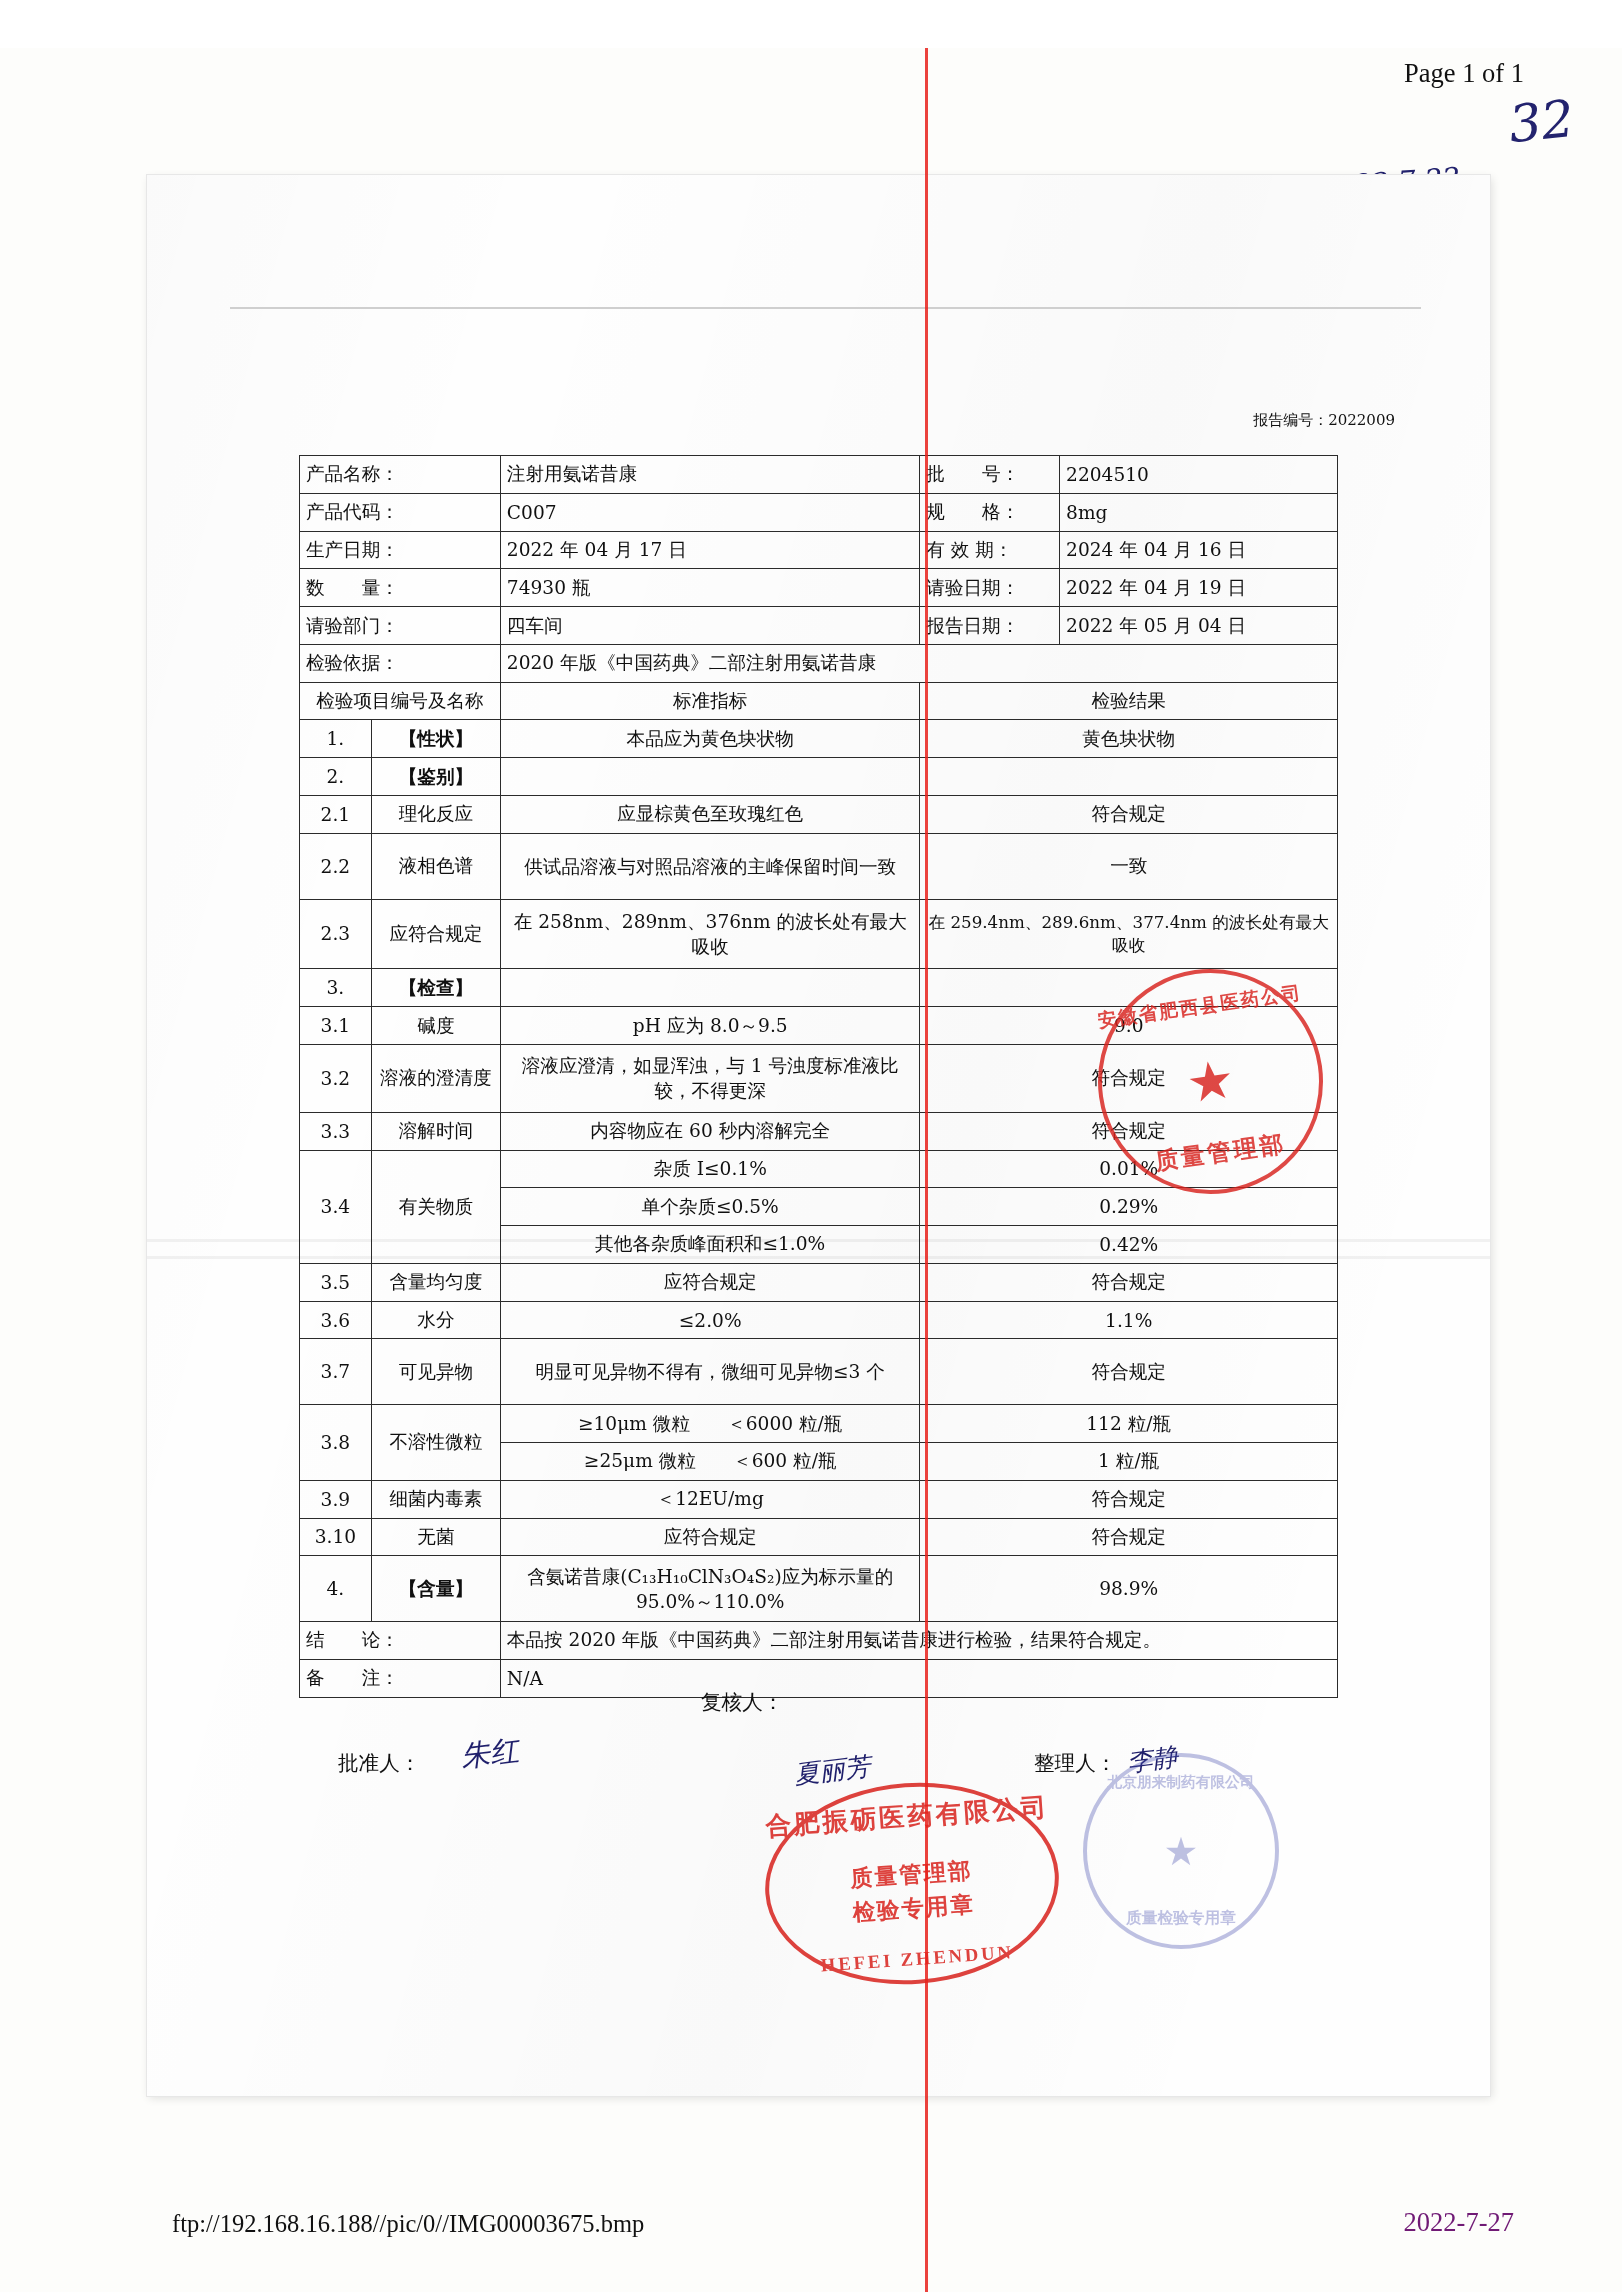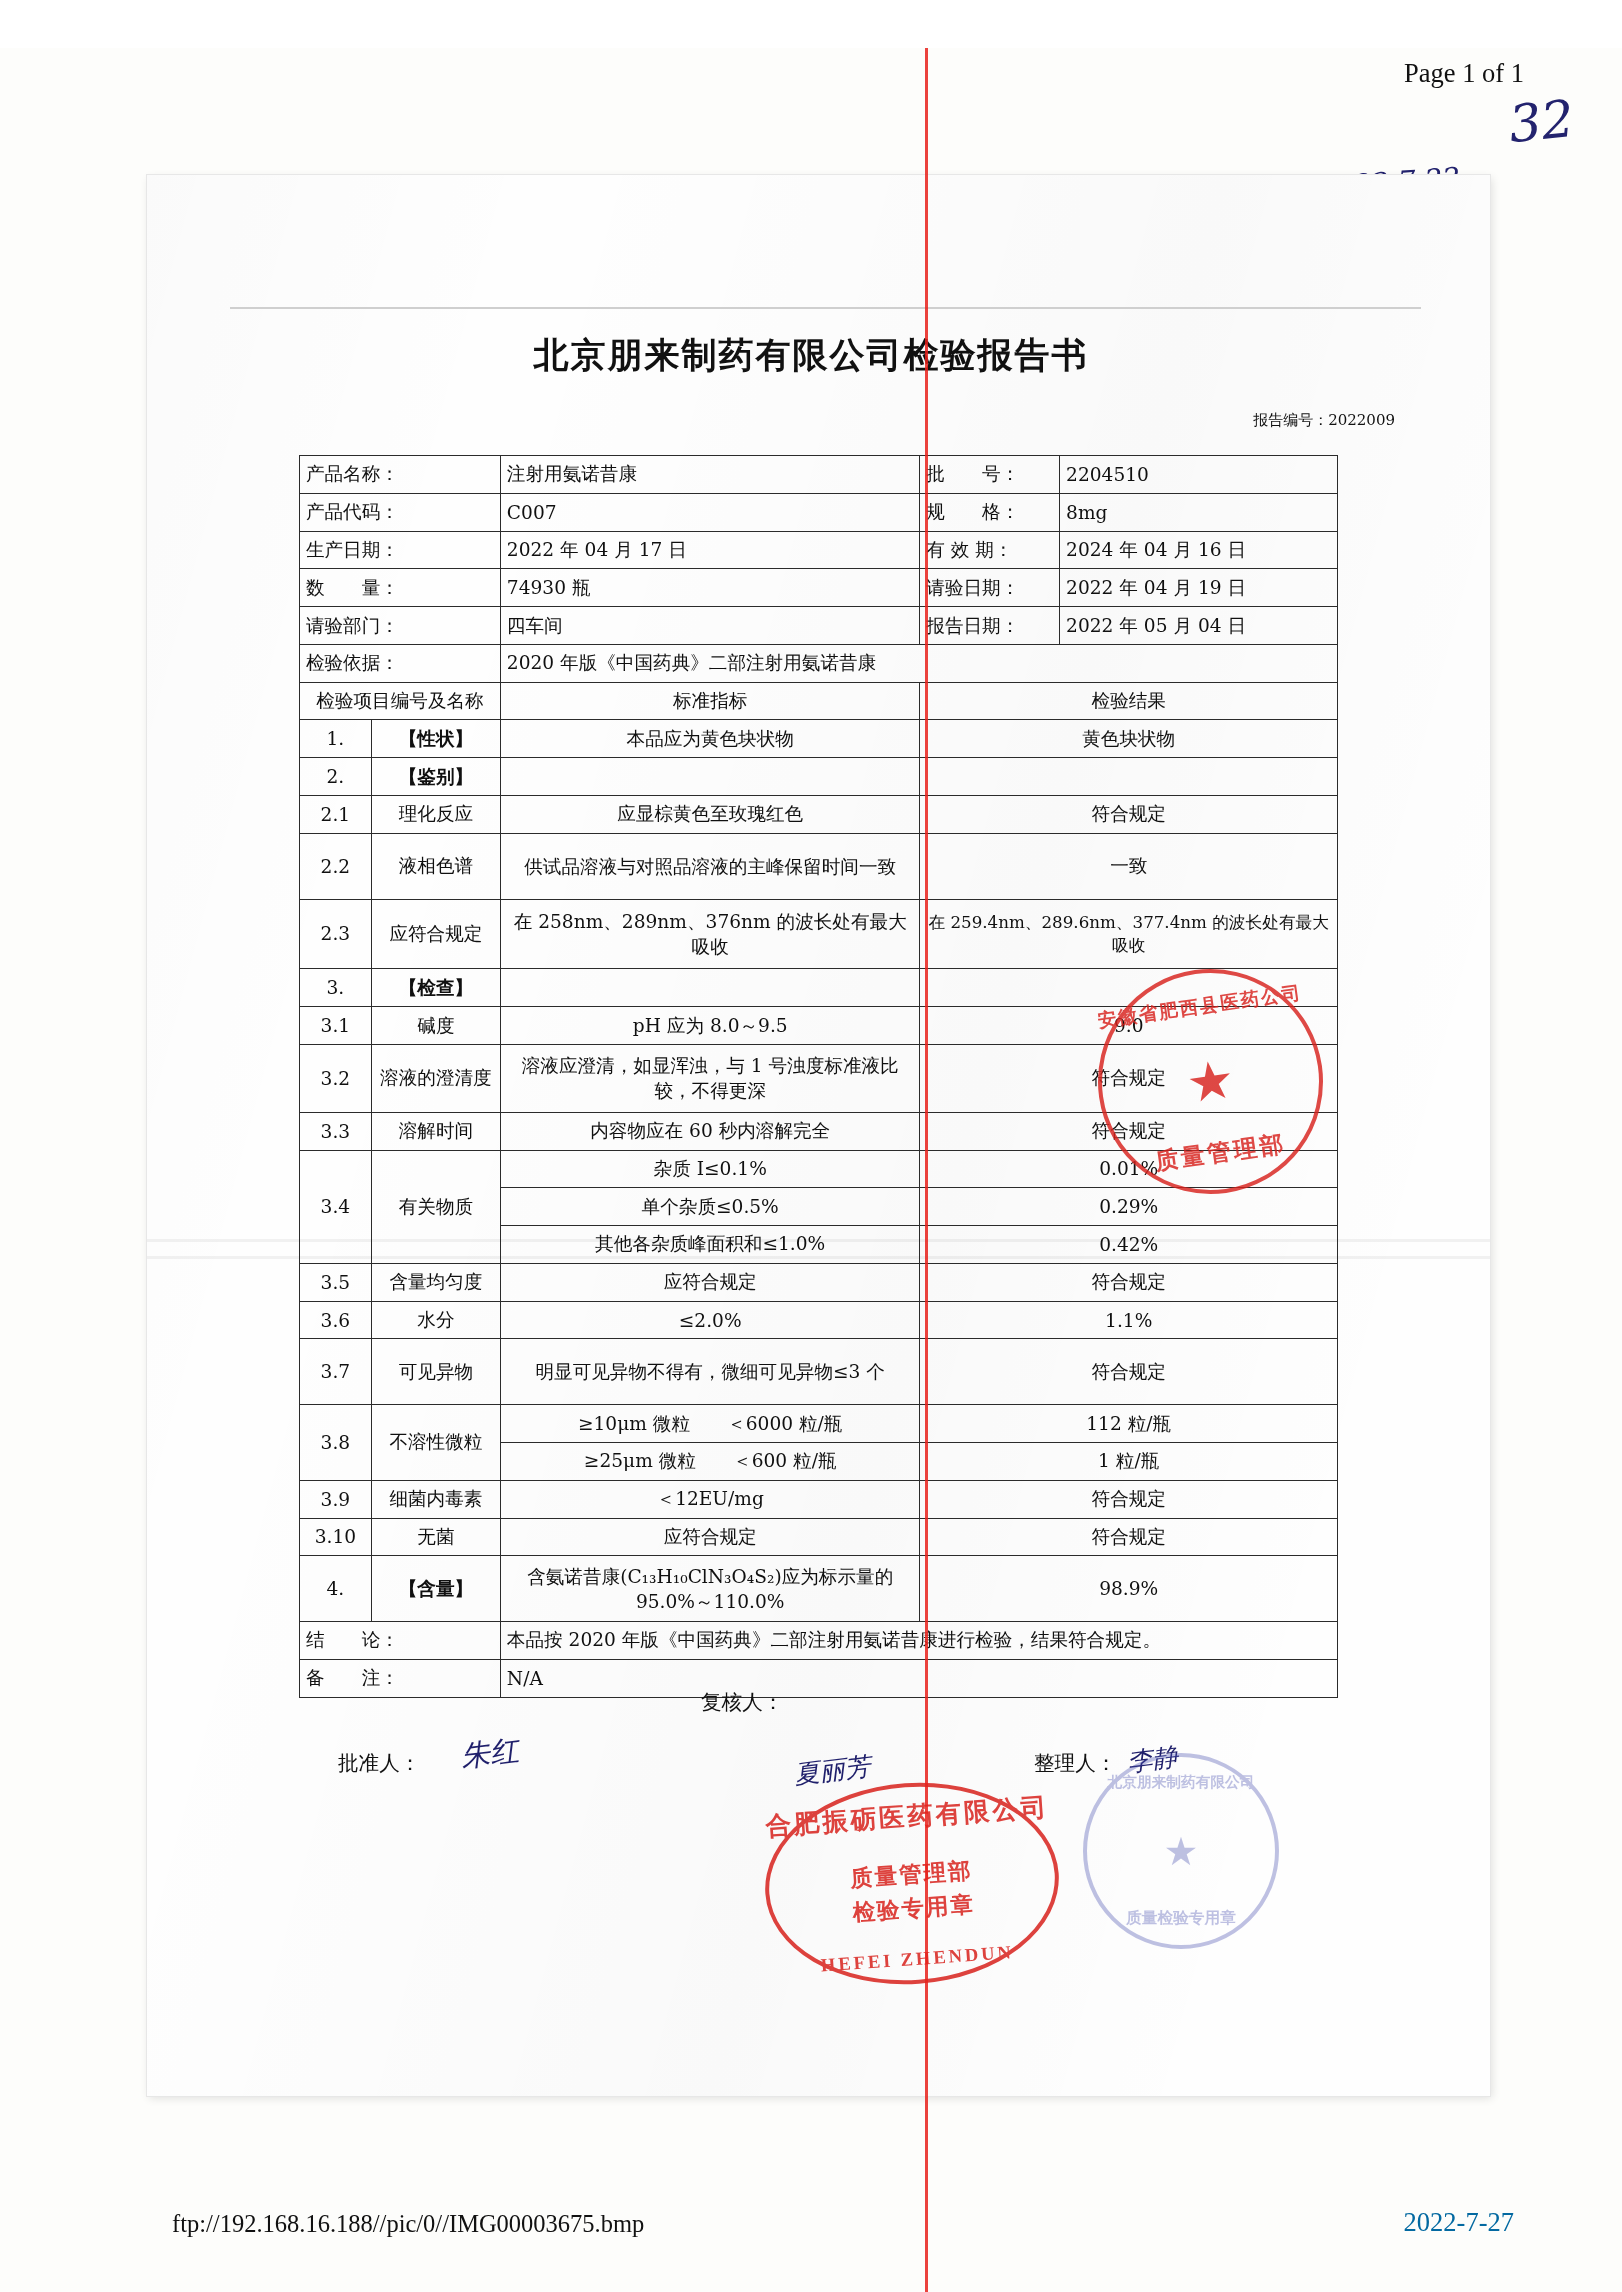--- a/index.html
+++ b/index.html
@@ -3,21 +3,21 @@
 <meta charset="utf-8">
 <style>
   html,body{margin:0;padding:0;background:#fff;}
   body{width:1622px;height:2293px;position:relative;font-family:"Liberation Serif",serif;color:#111;overflow:hidden;}
 
   .page{position:absolute;inset:0;background:#fdfdfb;margin-top:48px;}
 
   
   .page-indicator{position:absolute;top:9.8px;right:98px;font-size:26.5px;font-family:"Liberation Serif",serif;color:#111;}
   .footer-url{position:absolute;left:172px;bottom:55px;font-size:24.5px;font-family:"Liberation Serif",serif;color:#111;}
-  .footer-date{position:absolute;right:108px;bottom:55px;font-size:26.5px;font-family:"Liberation Serif",serif;color:#0369a1;}
+  .footer-date{position:absolute;right:108px;bottom:55px;font-size:26.5px;font-family:"Liberation Serif",serif;color:#701a75;}
 
   
   .scanline{position:absolute;left:925px;top:0;width:2.9px;height:2293px;background:#e8211b;opacity:.85;}
 
   
   .hand{position:absolute;color:#1b1b7a;font-family:"DejaVu Serif",serif;font-style:italic;}
   .hand-date{left:1318px;top:118px;font-size:28px;transform:rotate(-4deg);color:#23236e;}
   .hand-num{left:1509px;top:44px;font-size:51px;transform:rotate(-6deg);color:#23236e;}
 
   
@@ -66,21 +66,20 @@
   <div class="hand hand-num">32</div>
   <div class="hand hand-date">2022.7.22</div>
 
   <div class="sheet">
     <div class="rule-top"></div>
   </div>
 
   <div class="fold" style="top:1191px"></div>
   <div class="fold" style="top:1208px"></div>
 
-  <div class="doc-title">北京朋来制药有限公司检验报告书</div>
   <div class="report-no">
     <span>报告编号：</span><span>2022009</span>
   </div>
 
   <table class="main">
     <tbody>
       <tr>
         <td class="lbl l" colspan="2">产品名称：</td>
         <td class="l" colspan="2">注射用氨诺昔康</td>
         <td class="lbl l" style="width:127px">批　　号：</td>

